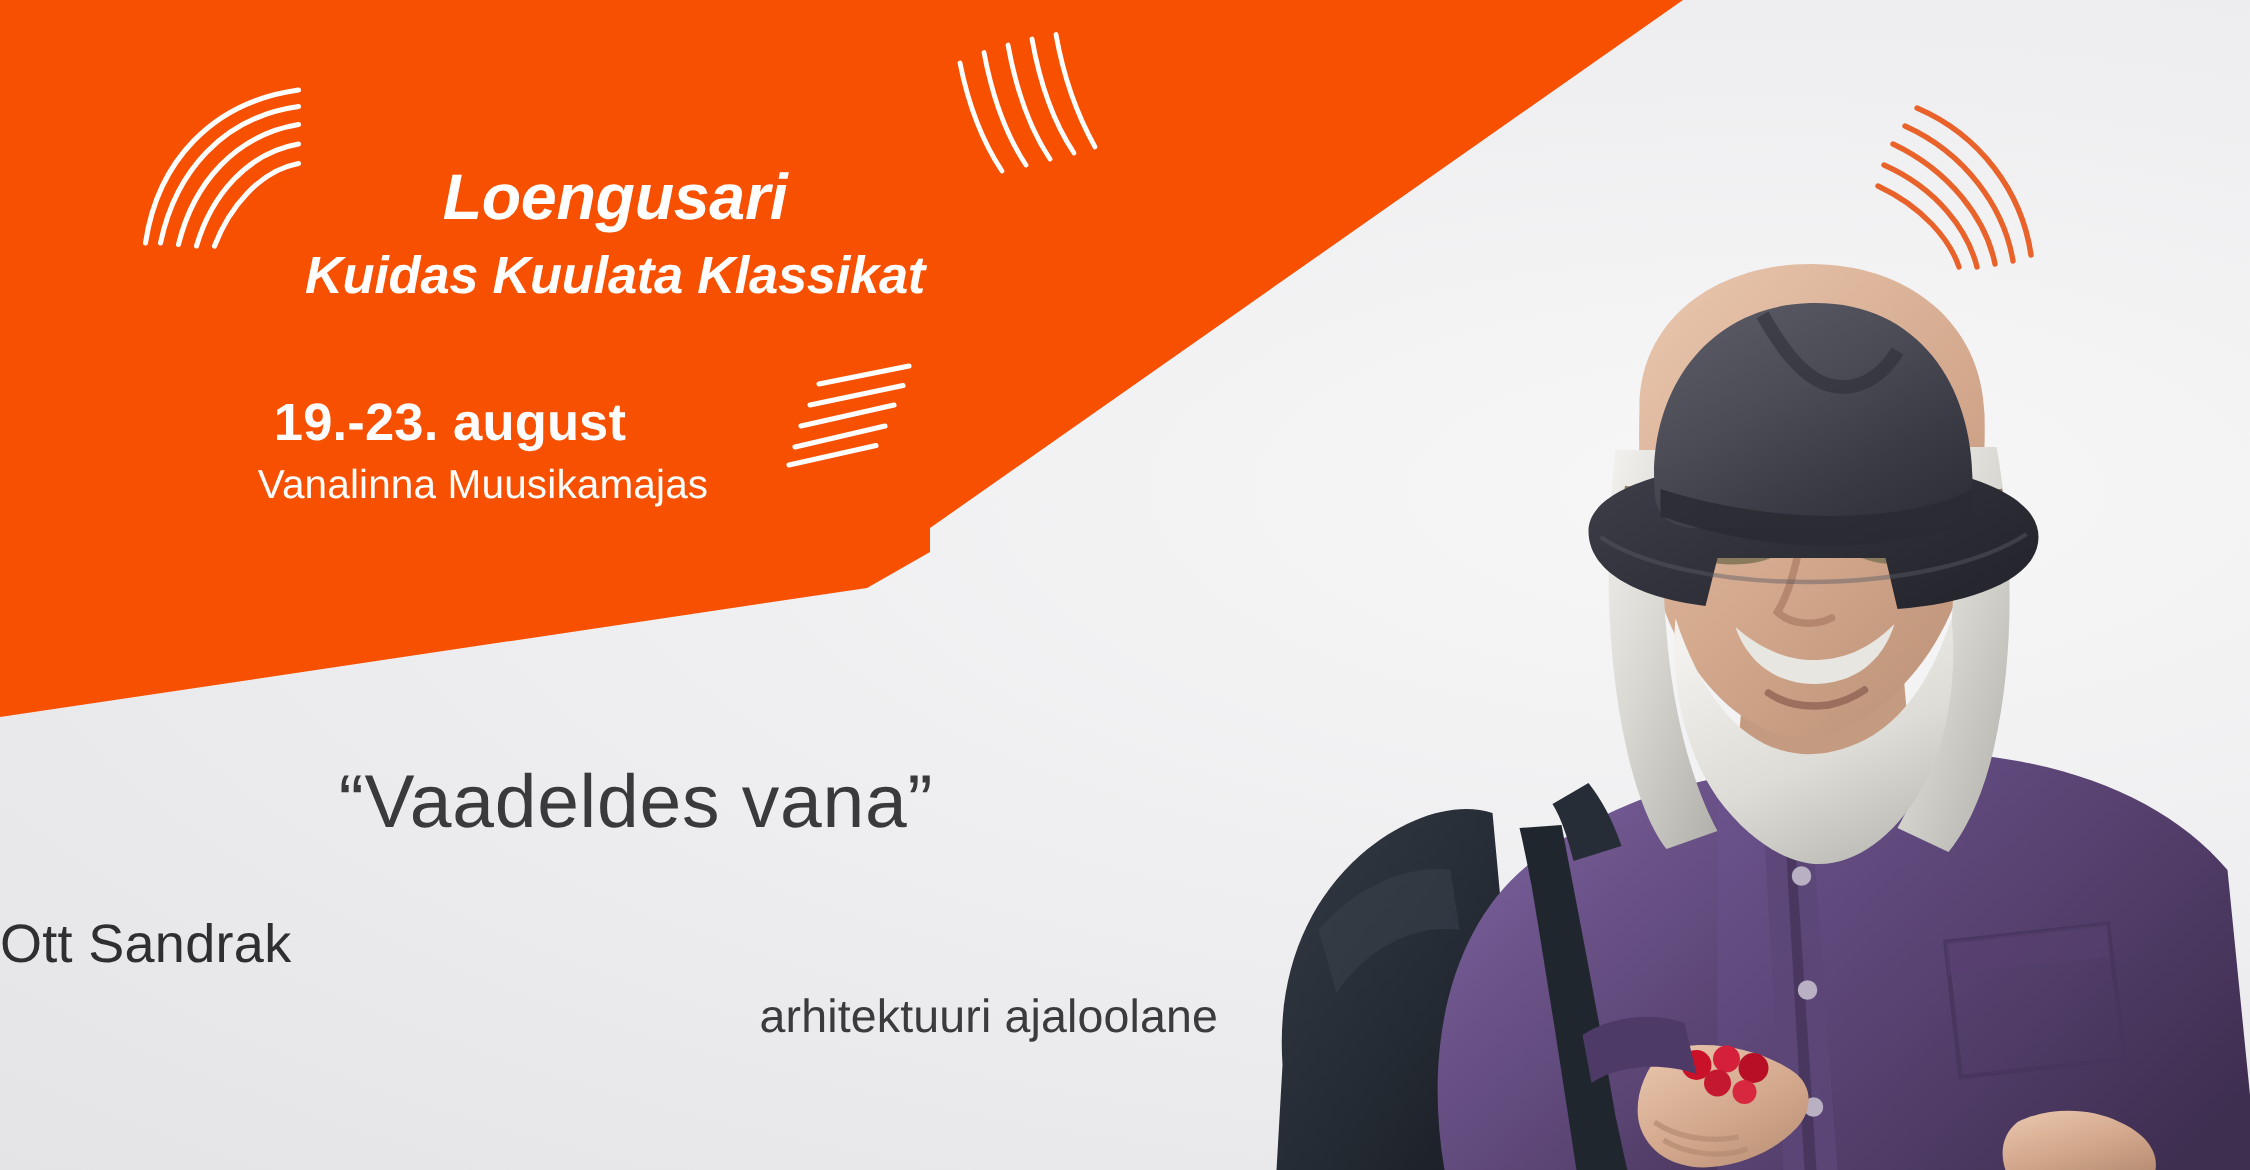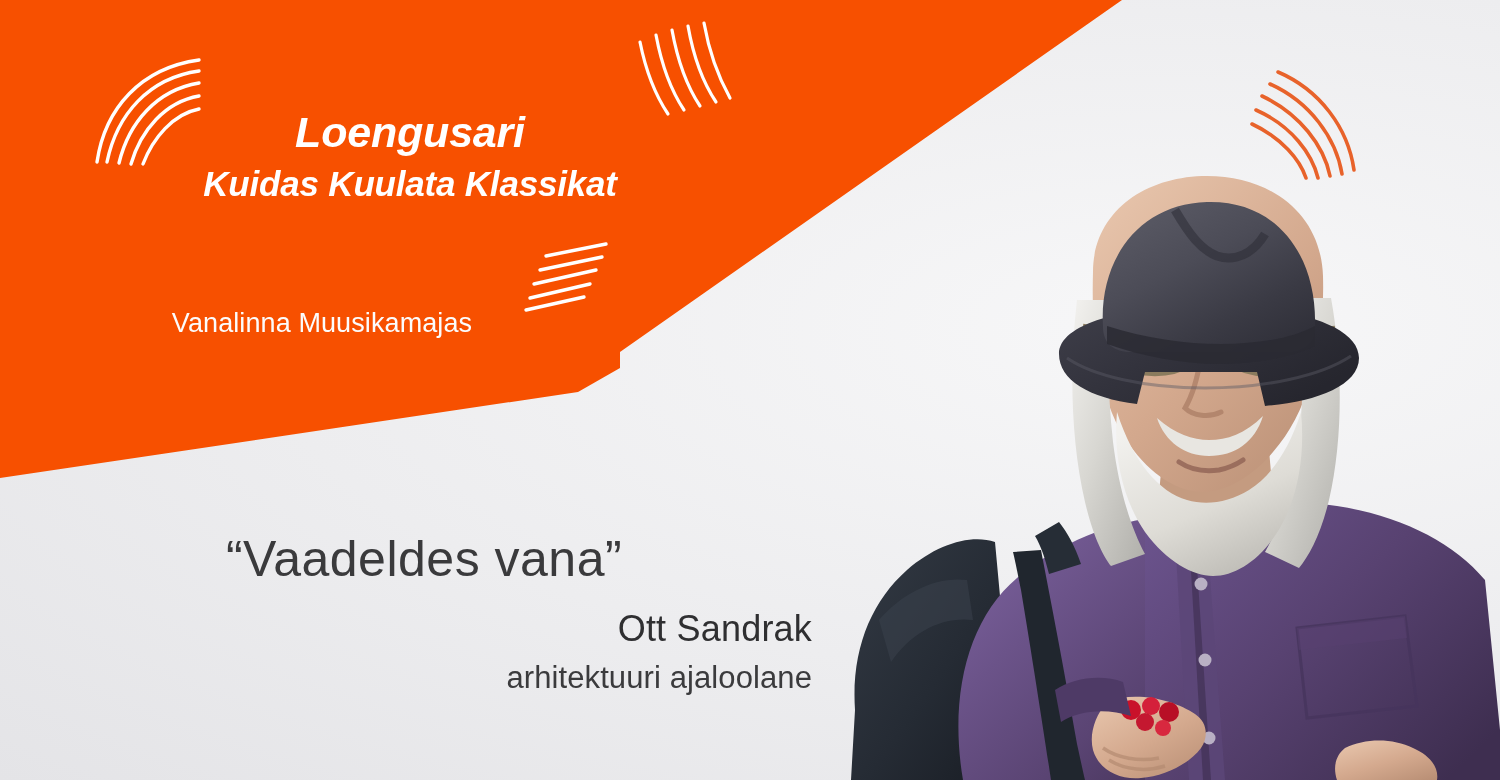--- a/index.html
+++ b/index.html
@@ -92,36 +92,35 @@
   }
   
   .dateline > span, .venue > span { display: inline-block; }
   .dateline { padding-right: 260px; box-sizing: border-box; }
   .venue    { padding-right: 260px; box-sizing: border-box; }
   .headline { padding-right: 40px;  box-sizing: border-box; }
 
   .quote {
     position: absolute;
     left: 0;
-    top: 530px;
+    top: 505px;
     width: 860px;
     text-align: center;
     color: #3a3a3c;
     font-size: 50px;
     font-weight: 300;
     letter-spacing: 0.5px;
     padding-right: 12px;
     box-sizing: border-box;
   }
   .speaker {
     position: absolute;
     left: 0;
     top: 608px;
     width: 860px;
-    text-align: right;
     padding-right: 48px;
     box-sizing: border-box;
     color: #2f2f31;
     font-size: 36px;
     font-weight: 400;
     letter-spacing: 0.2px;
   }
   .speaker-role {
     position: absolute;
     left: 0;
@@ -358,20 +357,23 @@
         <path d="M2  66 C 32 80, 50 102, 56 120"></path>
       </g>
     </svg>
   </div>
 
   <div class="headline">
     <div>Loengusari</div>
     <div class="line2">Kuidas Kuulata Klassikat</div>
   </div>
 
+  <div class="dateline">
+    <span>19.-23. august</span>
+  </div>
 
   <div class="venue">
     <span>Vanalinna Muusikamajas</span>
   </div>
 
   <div class="quote">“Vaadeldes vana”</div>
 
   <div class="speaker">Ott Sandrak</div>
 
   <div class="speaker-role">arhitektuuri ajaloolane</div>

